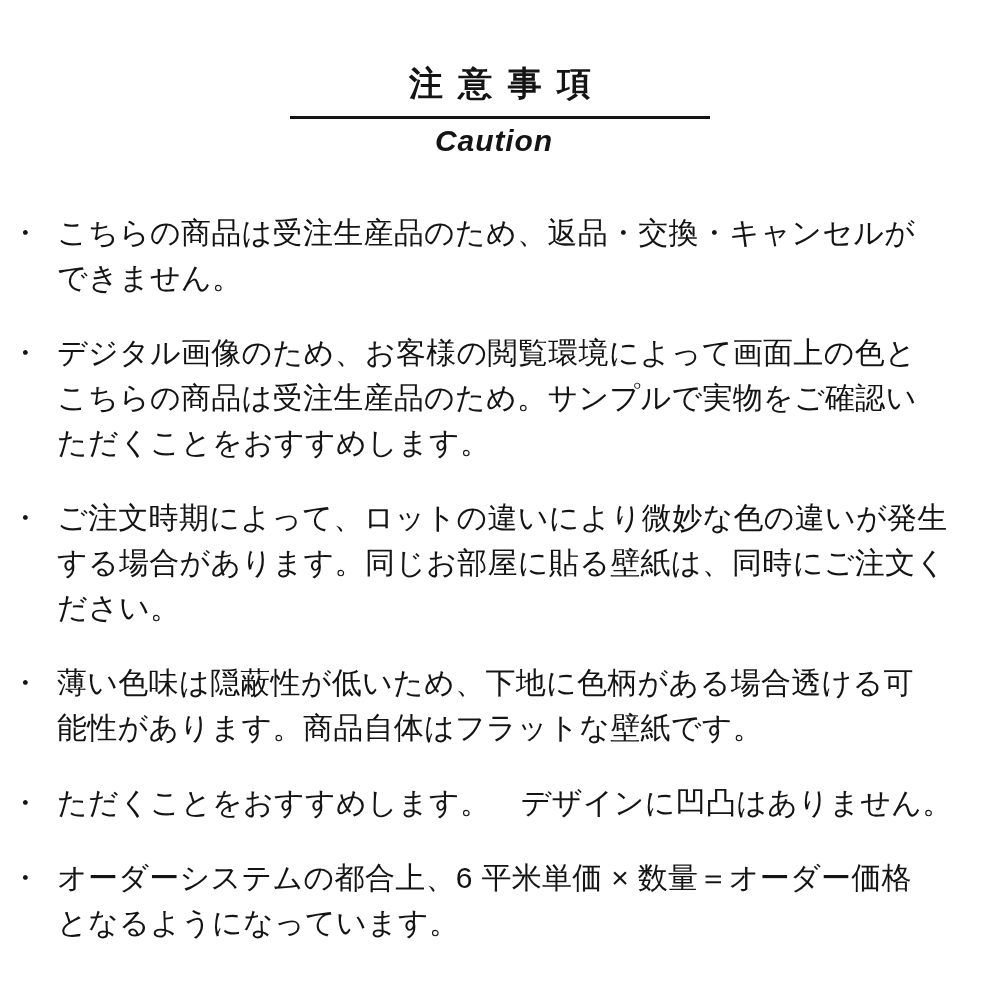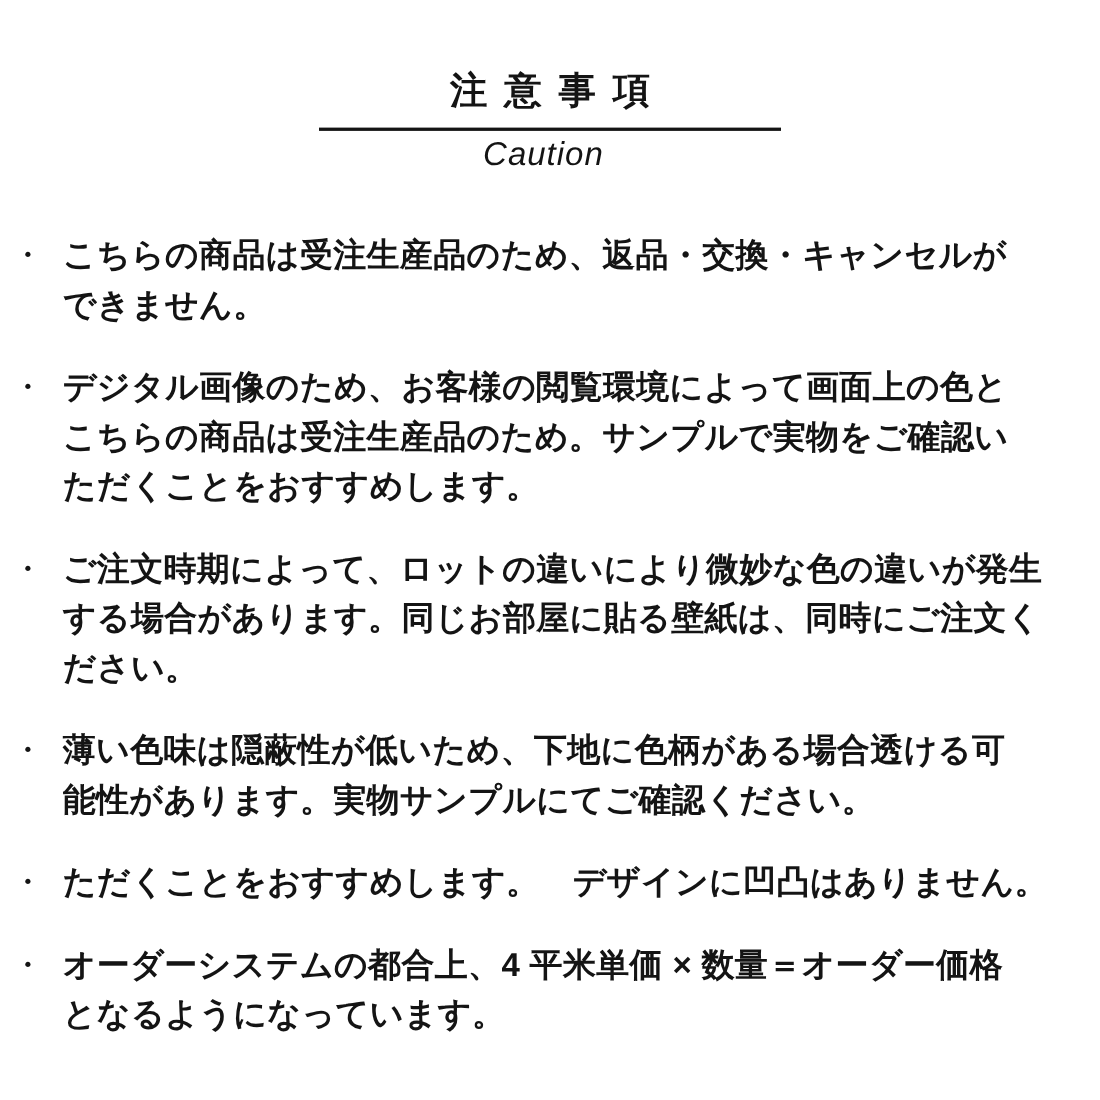--- a/index.html
+++ b/index.html
@@ -38,21 +38,21 @@
     width: 420px;
     height: 3px;
     background: #141414;
     margin: 12px auto 0 auto;
     border: none;
   }
   .subtitle {
     margin: 3px 12px 0 0;
     font-size: 30px;
     line-height: 38px;
-    font-weight: 400;
+    font-weight: 700;
     font-style: italic;
     letter-spacing: 0.03em;
     color: #141414;
   }
 
   
   .caution-list {
     list-style: none;
     margin: 50px 0 0 0;
     padding: 0 18px 0 10px;
@@ -70,21 +70,20 @@
     text-align: left;
     line-height: 45px;
     font-size: 30px;
     user-select: none;
   }
   .caution-text {
     margin: 0;
     flex: 1 1 auto;
     white-space: pre-line;
     letter-spacing: 0.01em;
-    font-weight: bold;
   }
 </style>
 </head>
 <body>
 
 <div class="page">
 
   <header class="header">
     <h1 class="title">注意事項</h1>
     <div class="divider"></div>
@@ -108,28 +107,28 @@
   <li class="caution-item">
     <span class="bullet">・</span>
     <p class="caution-text">ご注文時期によって、ロットの違いにより微妙な色の違いが発生
 する場合があります。同じお部屋に貼る壁紙は、同時にご注文く
 ださい。</p>
   </li>
 
   <li class="caution-item">
     <span class="bullet">・</span>
     <p class="caution-text">薄い色味は隠蔽性が低いため、下地に色柄がある場合透ける可
-能性があります。実物サンプルにてご確認ください。</p>
+能性があります。商品自体はフラットな壁紙です。</p>
   </li>
 
   <li class="caution-item">
     <span class="bullet">・</span>
     <p class="caution-text">ただくことをおすすめします。　デザインに凹凸はありません。</p>
   </li>
 
   <li class="caution-item">
     <span class="bullet">・</span>
-    <p class="caution-text">オーダーシステムの都合上、4 平米単価 × 数量＝オーダー価格
+    <p class="caution-text">オーダーシステムの都合上、6 平米単価 × 数量＝オーダー価格
 となるようになっています。</p>
   </li>
 </ul>
 
 </div>
 
 </body></html>

